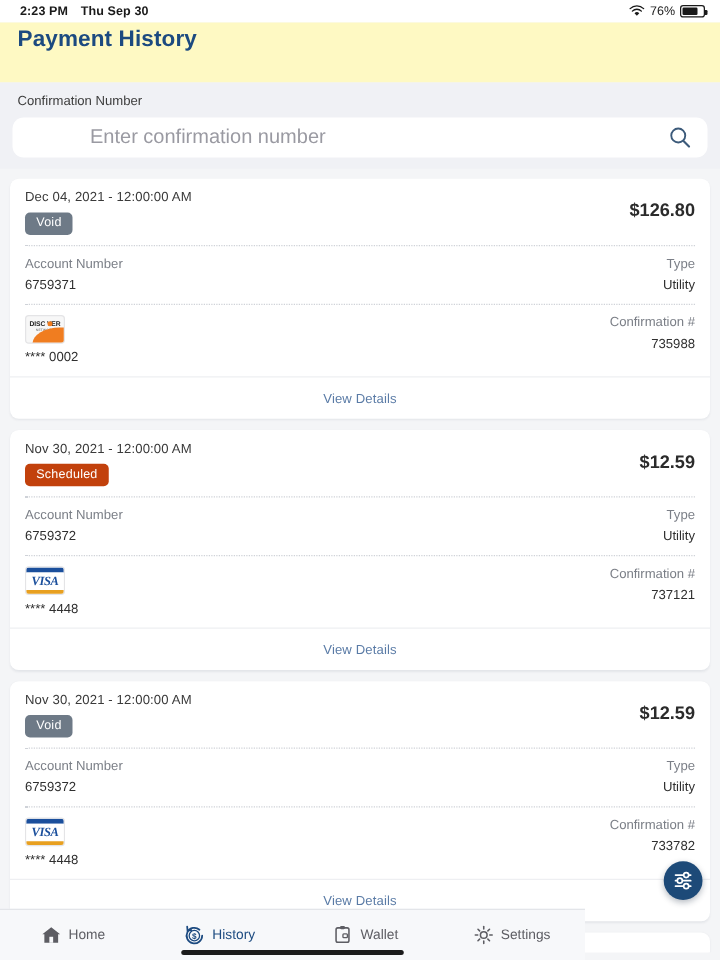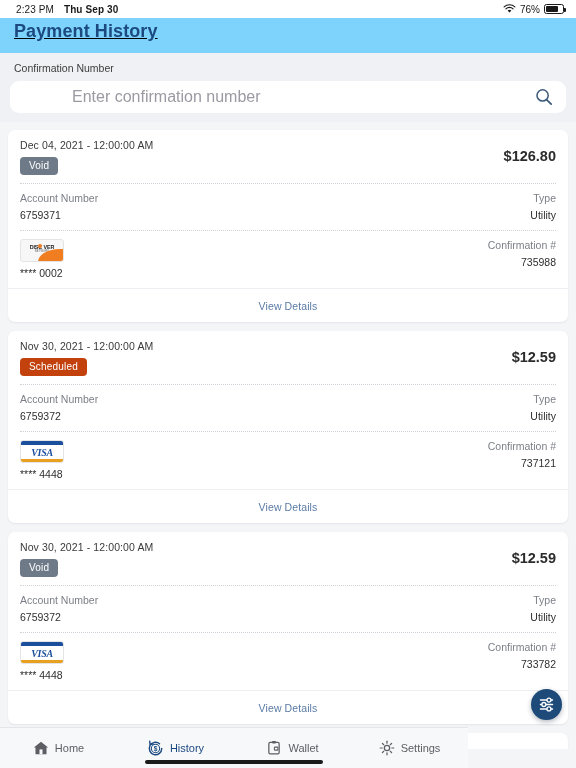--- a/index.html
+++ b/index.html
@@ -12,36 +12,36 @@
   #app { position: relative; width: 576px; height: 768px; background: #f4f5f7; }
 
   
   .statusbar {
     height: 18px; background: #ffffff;
     display: flex; align-items: center;
     padding: 0 12px 0 16px;
     font-size: 10px; color: #1a1a1a;
   }
   .sb-left { display: flex; align-items: center; gap: 10px; }
-  .sb-time { font-weight: 400; letter-spacing: .1px; }
+  .sb-time { font-weight: 700; letter-spacing: .1px; }
   .sb-date { font-weight: 600; letter-spacing: .1px; }
   .sb-right { margin-left: auto; display: flex; align-items: center; gap: 4px; }
   .sb-pct { font-size: 10px; font-weight: 400; }
   .batt {
     width: 20px; height: 10px; border: 1.2px solid #1a1a1a;
     border-radius: 2.5px; position: relative; padding: 1px;
   }
   .batt::after {
     content: ""; position: absolute; right: -3.2px; top: 3px;
     width: 2px; height: 4px; background: #1a1a1a; border-radius: 0 1px 1px 0;
   }
   .batt i { display: block; height: 100%; width: 76%; background: #1a1a1a; border-radius: 1px; }
 
   
-  .titlebar { background: #7dd3fc; padding: 3px 14px 11px; text-decoration: underline; }
+  .titlebar { background: #fef9c3; padding: 3px 14px 24px; }
   .page-title {
     font-size: 18px; font-weight: bold; color: #1c4a80;
     letter-spacing: .1px;
   }
 
   
   .search-block { background: #f0f1f5; padding: 8px 10px 9px; }
   .search-label { font-size: 10.5px; color: #3d3d3d; padding: 1px 4px 7px; }
   .search-field {
     background: #ffffff; border-radius: 9px; height: 32px;
@@ -79,21 +79,21 @@
 
   .sep { border-top: 1px dotted #cfd2d8; margin: 0 12px; }
 
   .row { display: flex; justify-content: space-between; padding: 8px 12px 9px; }
   .cell { display: flex; flex-direction: column; gap: 5px; }
   .cell.right { align-items: flex-end; }
   .lbl { font-size: 10.5px; color: #7b7f87; }
   .val { font-size: 10.5px; color: #2f2f2f; }
 
   
-  .logo { width: 44px; height: 23px; border-radius: 3px; position: relative; overflow: hidden; }
+  .logo { width: 32px; height: 23px; border-radius: 3px; position: relative; overflow: hidden; }
   .logo-discover {
     background: #f7f7f7; border: 1px solid #e4e4e6;
     display: flex; align-items: flex-start; justify-content: center;
   }
   .logo-discover .dtxt {
     font-size: 5.4px; font-weight: bold; color: #232323;
     letter-spacing: -.1px; margin-top: 4px;
   }
   .logo-discover .dsub {
     position: absolute; top: 10px; left: 0; right: 0; text-align: center;

